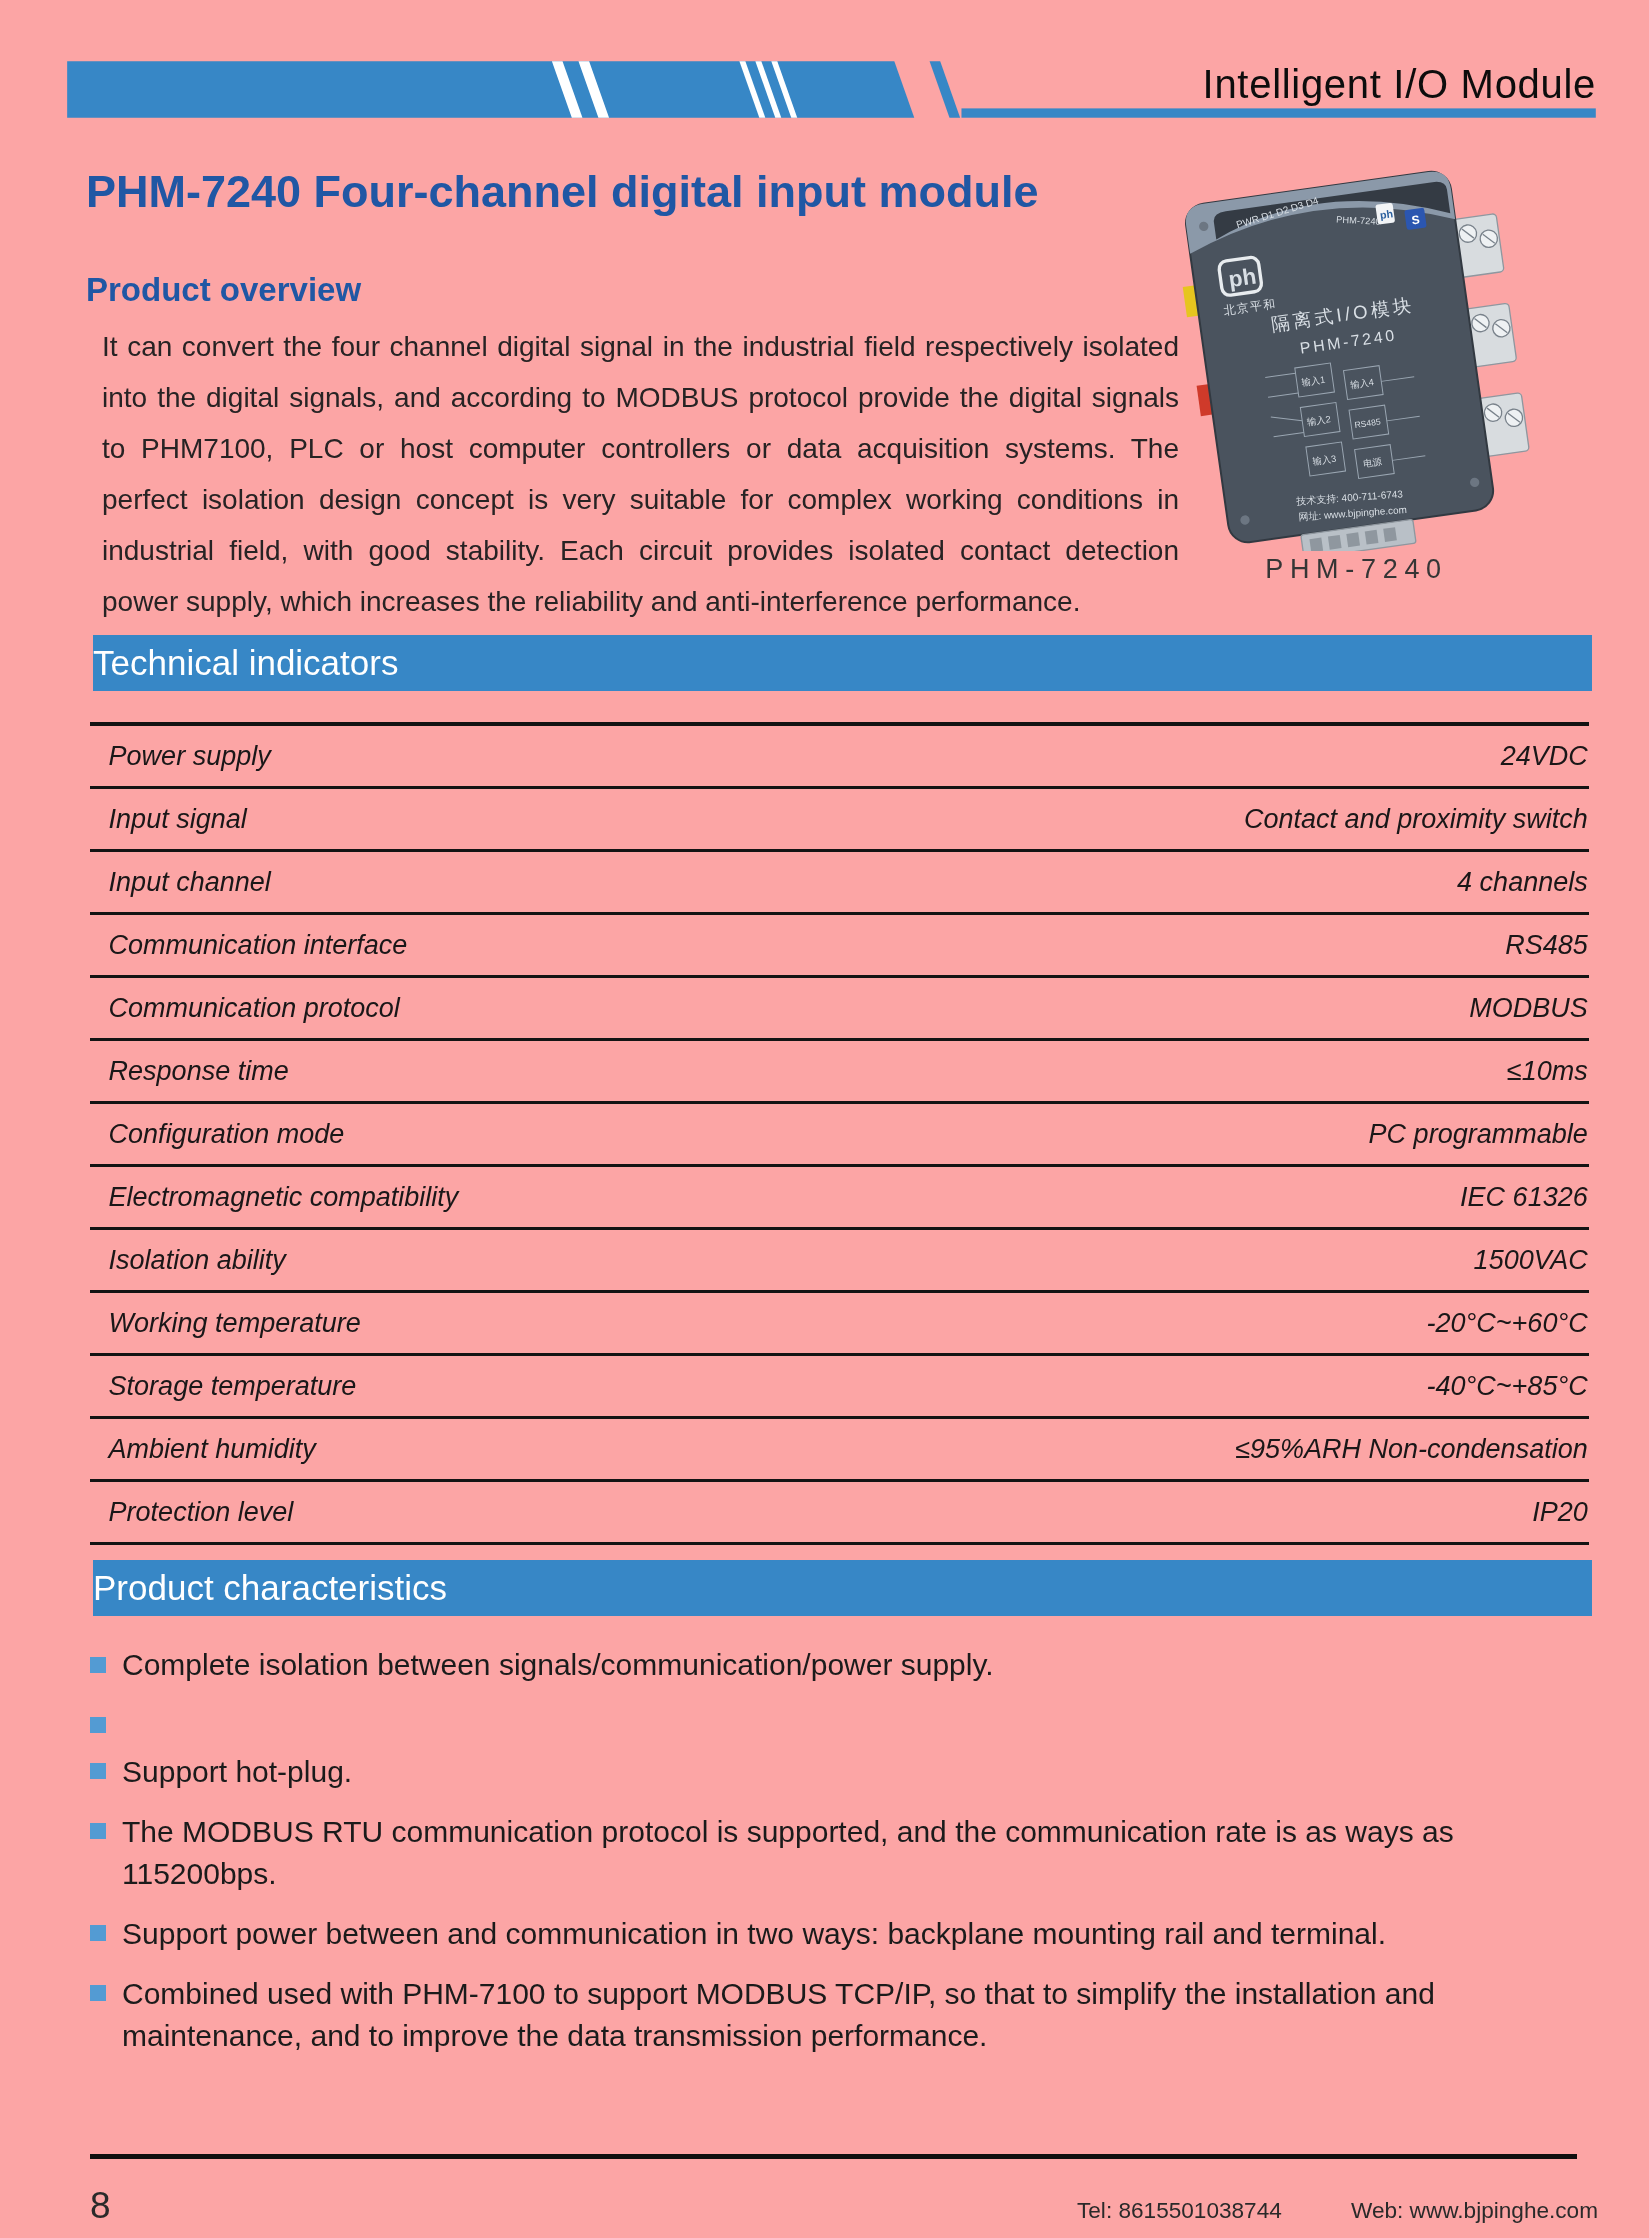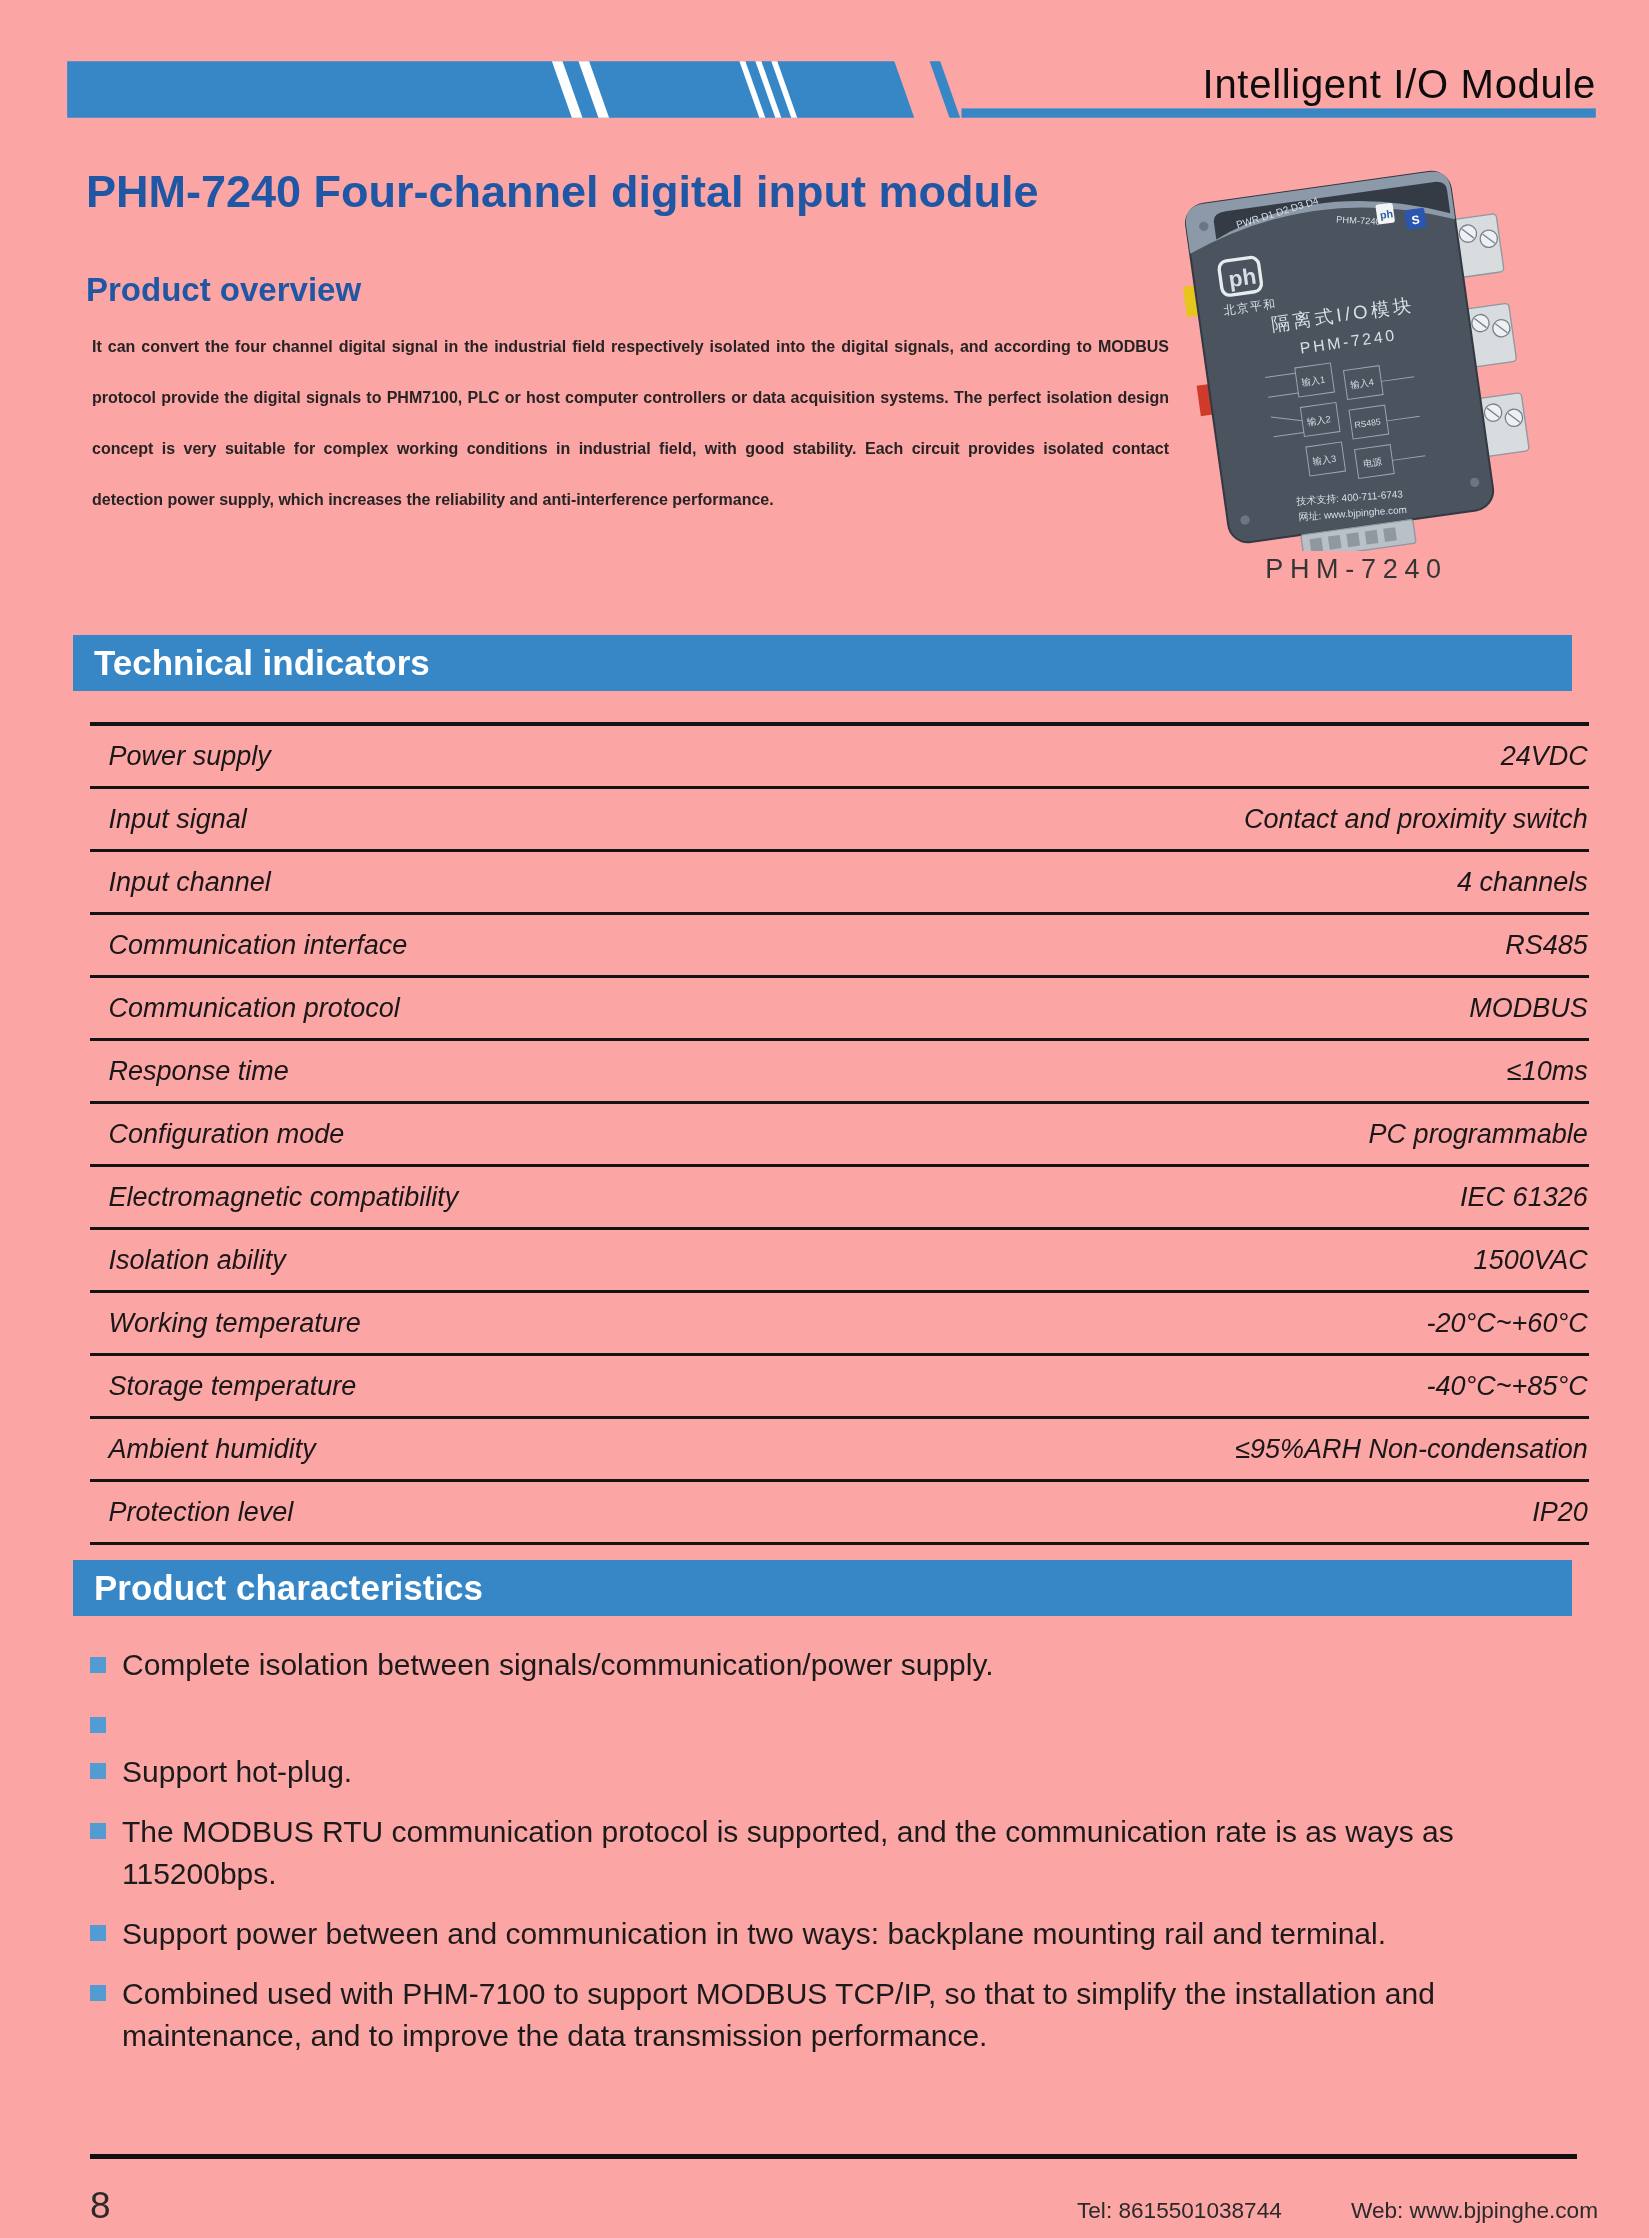--- a/index.html
+++ b/index.html
@@ -25,33 +25,33 @@
   
   #page-title{
     position:absolute;left:86px;top:166px;font-size:45px;font-weight:bold;
     color:var(--title-blue);letter-spacing:0;
   }
   #overview-heading{
     position:absolute;left:86px;top:271px;font-size:33px;font-weight:bold;
     color:var(--title-blue);
   }
   #overview-body{
-    position:absolute;left:92px;top:321px;width:1077px;font-size:16px;
-    line-height:51px;text-align:justify;color:var(--ink);font-weight:bold;
+    position:absolute;left:102px;top:321px;width:1077px;font-size:28px;
+    line-height:51px;text-align:justify;color:var(--ink);
   }
   
   #product-figure{position:absolute;left:1177px;top:165px;width:359px;text-align:center;}
   #figure-caption{
     display:block;margin-top:1.3px;font-size:27px;letter-spacing:6.7px;color:#353535;
   }
   
   .section-bar{
-    position:absolute;left:73px;width:1499px;height:56px;background:var(--accent);
-    color:#ffffff;font-size:35px;font-weight:bold;line-height:56px;
-    padding-left:21px;box-sizing:border-box;
+    position:absolute;left:93px;width:1499px;height:56px;background:var(--accent);
+    color:#ffffff;font-size:35px;font-weight:normal;line-height:56px;
+    box-sizing:border-box;
   }
   #tech-bar{top:635px;}
   #char-bar{top:1560px;}
   
   #spec-table{position:absolute;left:90px;top:722px;width:1499px;font-style:italic;}
   .trow{
     display:flex;align-items:center;justify-content:space-between;height:60px;
     border-bottom:3.3px solid var(--line);font-size:27px;color:#1a1718;
   }
   .trow:first-child{border-top:4.7px solid var(--line);}

